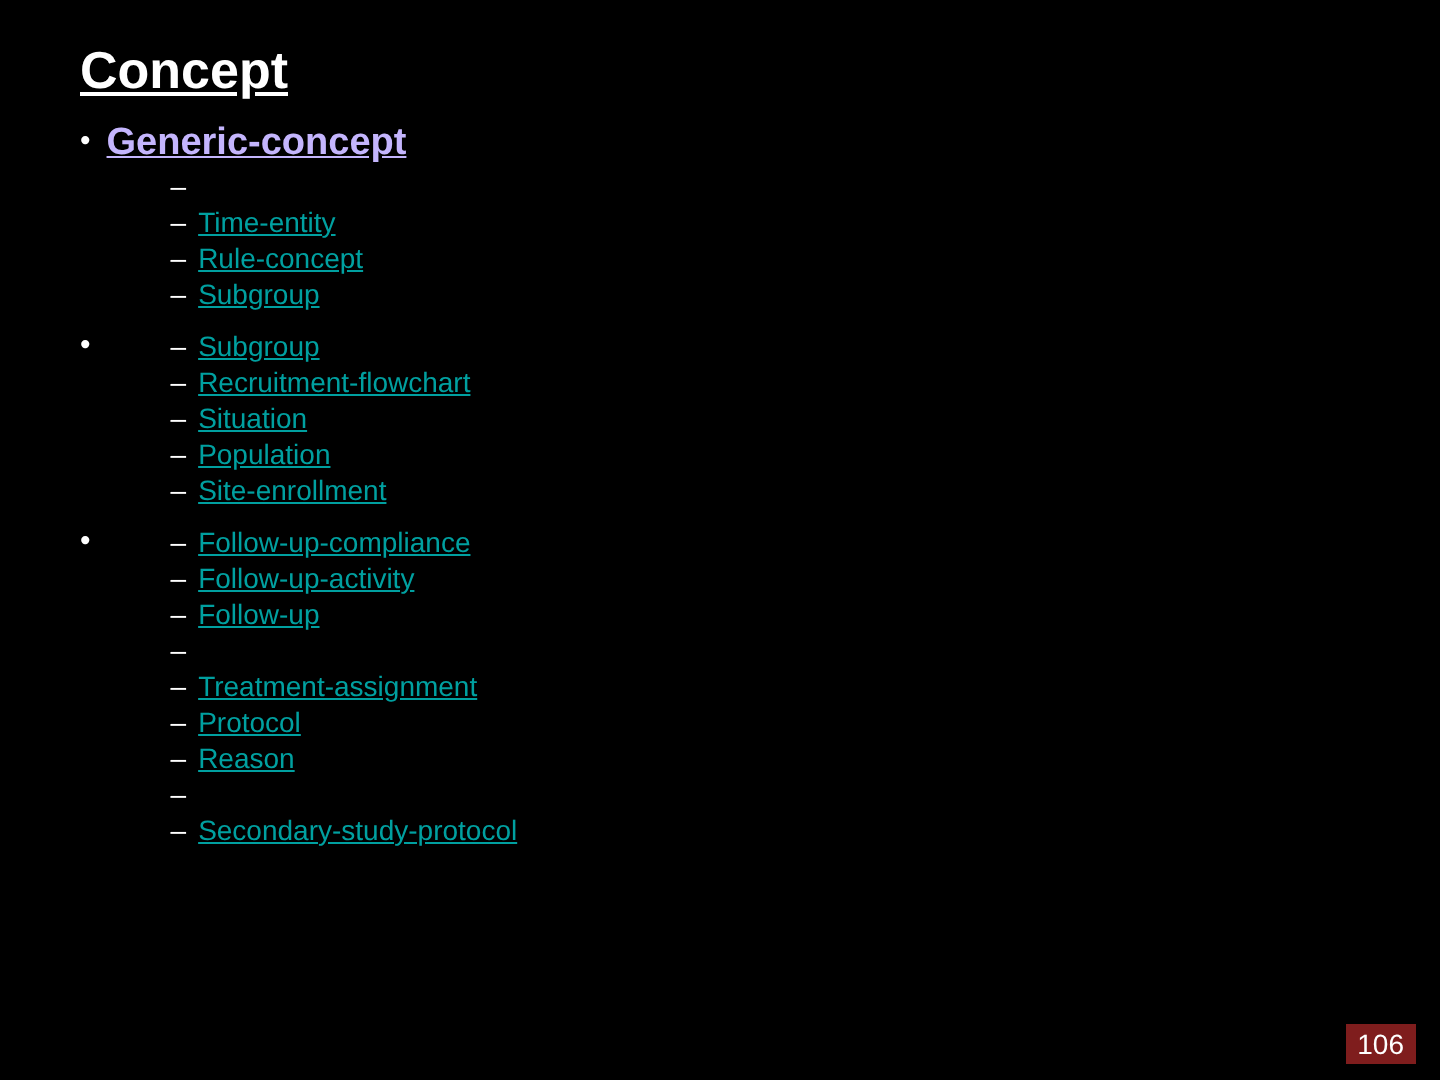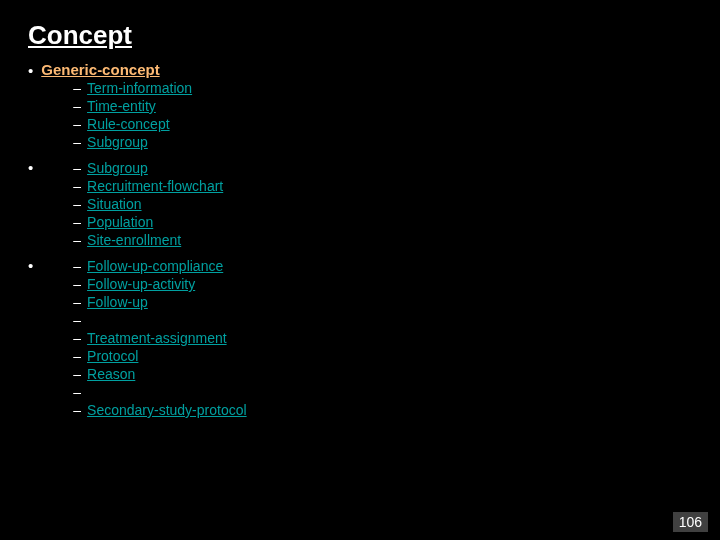--- a/index.html
+++ b/index.html
@@ -16,21 +16,21 @@
       font-size: 15px;
       color: #000000;
       overflow: hidden;
       position: relative;
     }
 
     .slide-container {
       width: 720px;
       height: 540px;
       background-color: #000000;
-      padding: 20px 28px;
+      padding: 20px 40px;
       position: relative;
     }
 
     .page-title {
       color: #ffffff;
       font-size: 26px;
       font-weight: bold;
       text-decoration: underline;
       margin-bottom: 10px;
     }
@@ -47,22 +47,22 @@
       align-items: flex-start;
     }
 
     .bullet-dot {
       color: #ffffff;
       margin-right: 8px;
       margin-top: 1px;
     }
 
     .bullet-text {
-      color: #fdba74;
-      font-size: 15px;
+      color: #c4b5fd;
+      font-size: 19px;
       text-decoration: underline;
       font-weight: bold;
       margin-top: 34px;
     }
 
     .sub-list {
       list-style: none;
       padding-left: 32px;
       margin: 2px 0;
     }
@@ -84,38 +84,37 @@
       font-size: 14px;
       text-decoration: underline;
     }
 
     .page-number {
       position: absolute;
       bottom: 8px;
       right: 12px;
       color: #ffffff;
       font-size: 14px;
-      background-color: #404040;
+      background-color: #7f1d1d;
       padding: 2px 6px;
     }
   </style>
 </head>
 <body>
 
 <div class="slide-container">
 
   <div class="page-title">Concept</div>
 
   <ul class="content-list">
       <li class="bullet-item">
         <span class="bullet-dot">•</span>
         <div><span class="bullet-text">Generic-concept</span><ul class="sub-list">
             <li class="sub-item">
               <span class="sub-dash">–</span>
-              <span class="sub-text">Term-information</span>
             </li>
             <li class="sub-item">
               <span class="sub-dash">–</span>
               <span class="sub-text">Time-entity</span>
             </li>
             <li class="sub-item">
               <span class="sub-dash">–</span>
               <span class="sub-text">Rule-concept</span>
             </li>
             <li class="sub-item">

